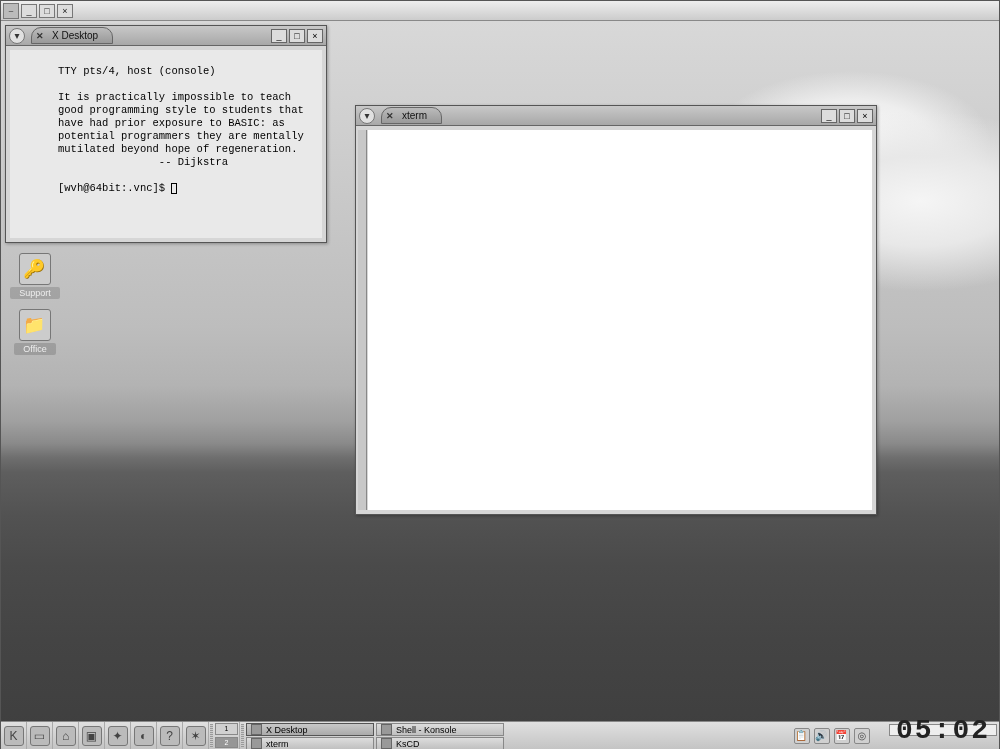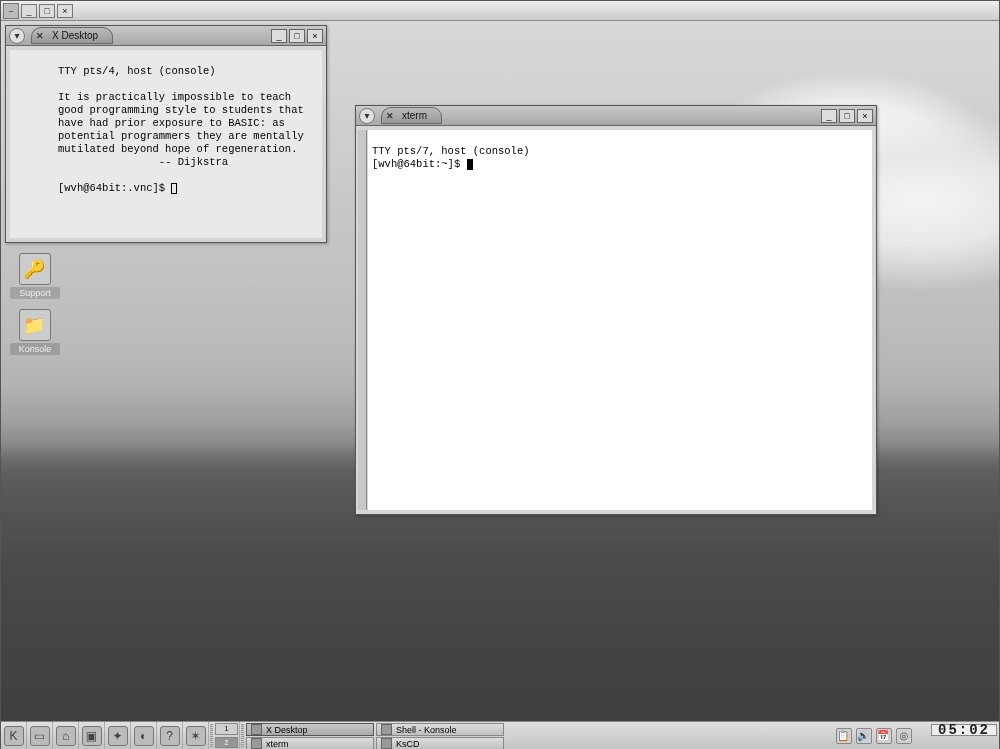--- a/index.html
+++ b/index.html
@@ -53,21 +53,21 @@
   .panel .launch .ic{width:20px;height:20px;background:#bbb;border:1px solid #777;border-radius:3px;display:flex;align-items:center;justify-content:center;font-size:12px;color:#444;}
   .panel .pager { width:26px;display:flex;flex-direction:column;border-right:1px solid #aaa;}
   .panel .pager .pg{flex:1;margin:1px;background:#d0d0d0;border:1px solid #888;font-size:7px;display:flex;align-items:center;justify-content:center;cursor:pointer;}
   .panel .pager .pg.active{background:#969696;color:#fff;}
   .panel .tasks { display:flex; flex-direction:column; width:260px; padding:1px; gap:1px;}
   .panel .taskbtn { flex:1; background:linear-gradient(#ddd,#c0c0c0); border:1px solid #888; font-size:9px; display:flex;align-items:center;padding:0 4px;gap:4px;cursor:pointer;}
   .panel .taskbtn.active{background:linear-gradient(#c8c8c8,#aaa);border:1px solid #555;}
   .panel .taskbtn .ti{width:11px;height:11px;background:#999;border:1px solid #666;display:inline-block;}
   .panel .tray { margin-left:auto; display:flex; align-items:center; gap:4px; padding:0 6px;}
   .panel .tray .ti{width:16px;height:16px;border:1px solid #888;border-radius:2px;background:#d0d0d0;display:flex;align-items:center;justify-content:center;font-size:10px;color:#444;cursor:pointer;}
-  .panel .clock { font-family:"Courier New",monospace; font-size:14px; font-weight:bold; letter-spacing:2px; color:#222; padding:0 6px; background:#eee; border:1px solid #888; margin:2px 2px 13px 4px; display:flex;align-items:center;}
+  .panel .clock { font-family:"Courier New",monospace; font-size:28px; font-weight:bold; letter-spacing:2px; color:#222; padding:0 6px; background:#eee; border:1px solid #888; margin:2px 2px 13px 4px; display:flex;align-items:center;}
   .panel .sep{width:3px;background:repeating-linear-gradient(#999,#999 1px,#ccc 1px,#ccc 2px);margin:2px 1px;}
 </style>
 </head>
 <body>
 
 <div class="vnc-frame">
   <div class="vnc-titlebar">
     <div class="sysmenu">–</div>
     <div class="btns">
       <div class="wbtn">_</div>
@@ -78,21 +78,21 @@
 
   <div class="vnc-content">
     <div class="wallpaper"></div>
 
     <div class="desktop-icon" style="left:6px; top:232px;">
       <div class="glyph">🔑</div>
       <span class="label-bg">Support</span>
     </div>
     <div class="desktop-icon" style="left:6px; top:288px;">
       <div class="glyph">📁</div>
-      <span class="label-bg">Konsole</span>
+      <span class="label-bg">Office</span>
     </div>
 
     <div class="kwin term-gray" style="left:4px; top:4px; width:322px; height:218px;">
       <div class="titlebar">
         <div class="close-left">▾</div>
         <div class="tab">
           <span class="x">✕</span>
           <span>X Desktop</span>
         </div>
         <div class="rbtns">
@@ -121,24 +121,20 @@
           <span>xterm</span>
         </div>
         <div class="rbtns">
           <div class="rb">_</div>
           <div class="rb">□</div>
           <div class="rb">×</div>
         </div>
       </div>
       <div class="content" style="left:12px;">
         <div style="position:absolute;left:-10px;top:0;bottom:0;width:9px;background:#c8c8c8;border-right:1px solid #888;"></div>
-        <div class="term-text">
-<span>TTY pts/7, host (console)</span>
-<span>[wvh@64bit:~]$ </span><span class="cursor"></span>
-        </div>
       </div>
     </div>
 
     <div class="panel">
       <div class="launch">
           <div class="ic">K</div>
         </div>
       <div class="launch">
           <div class="ic">▭</div>
         </div>

